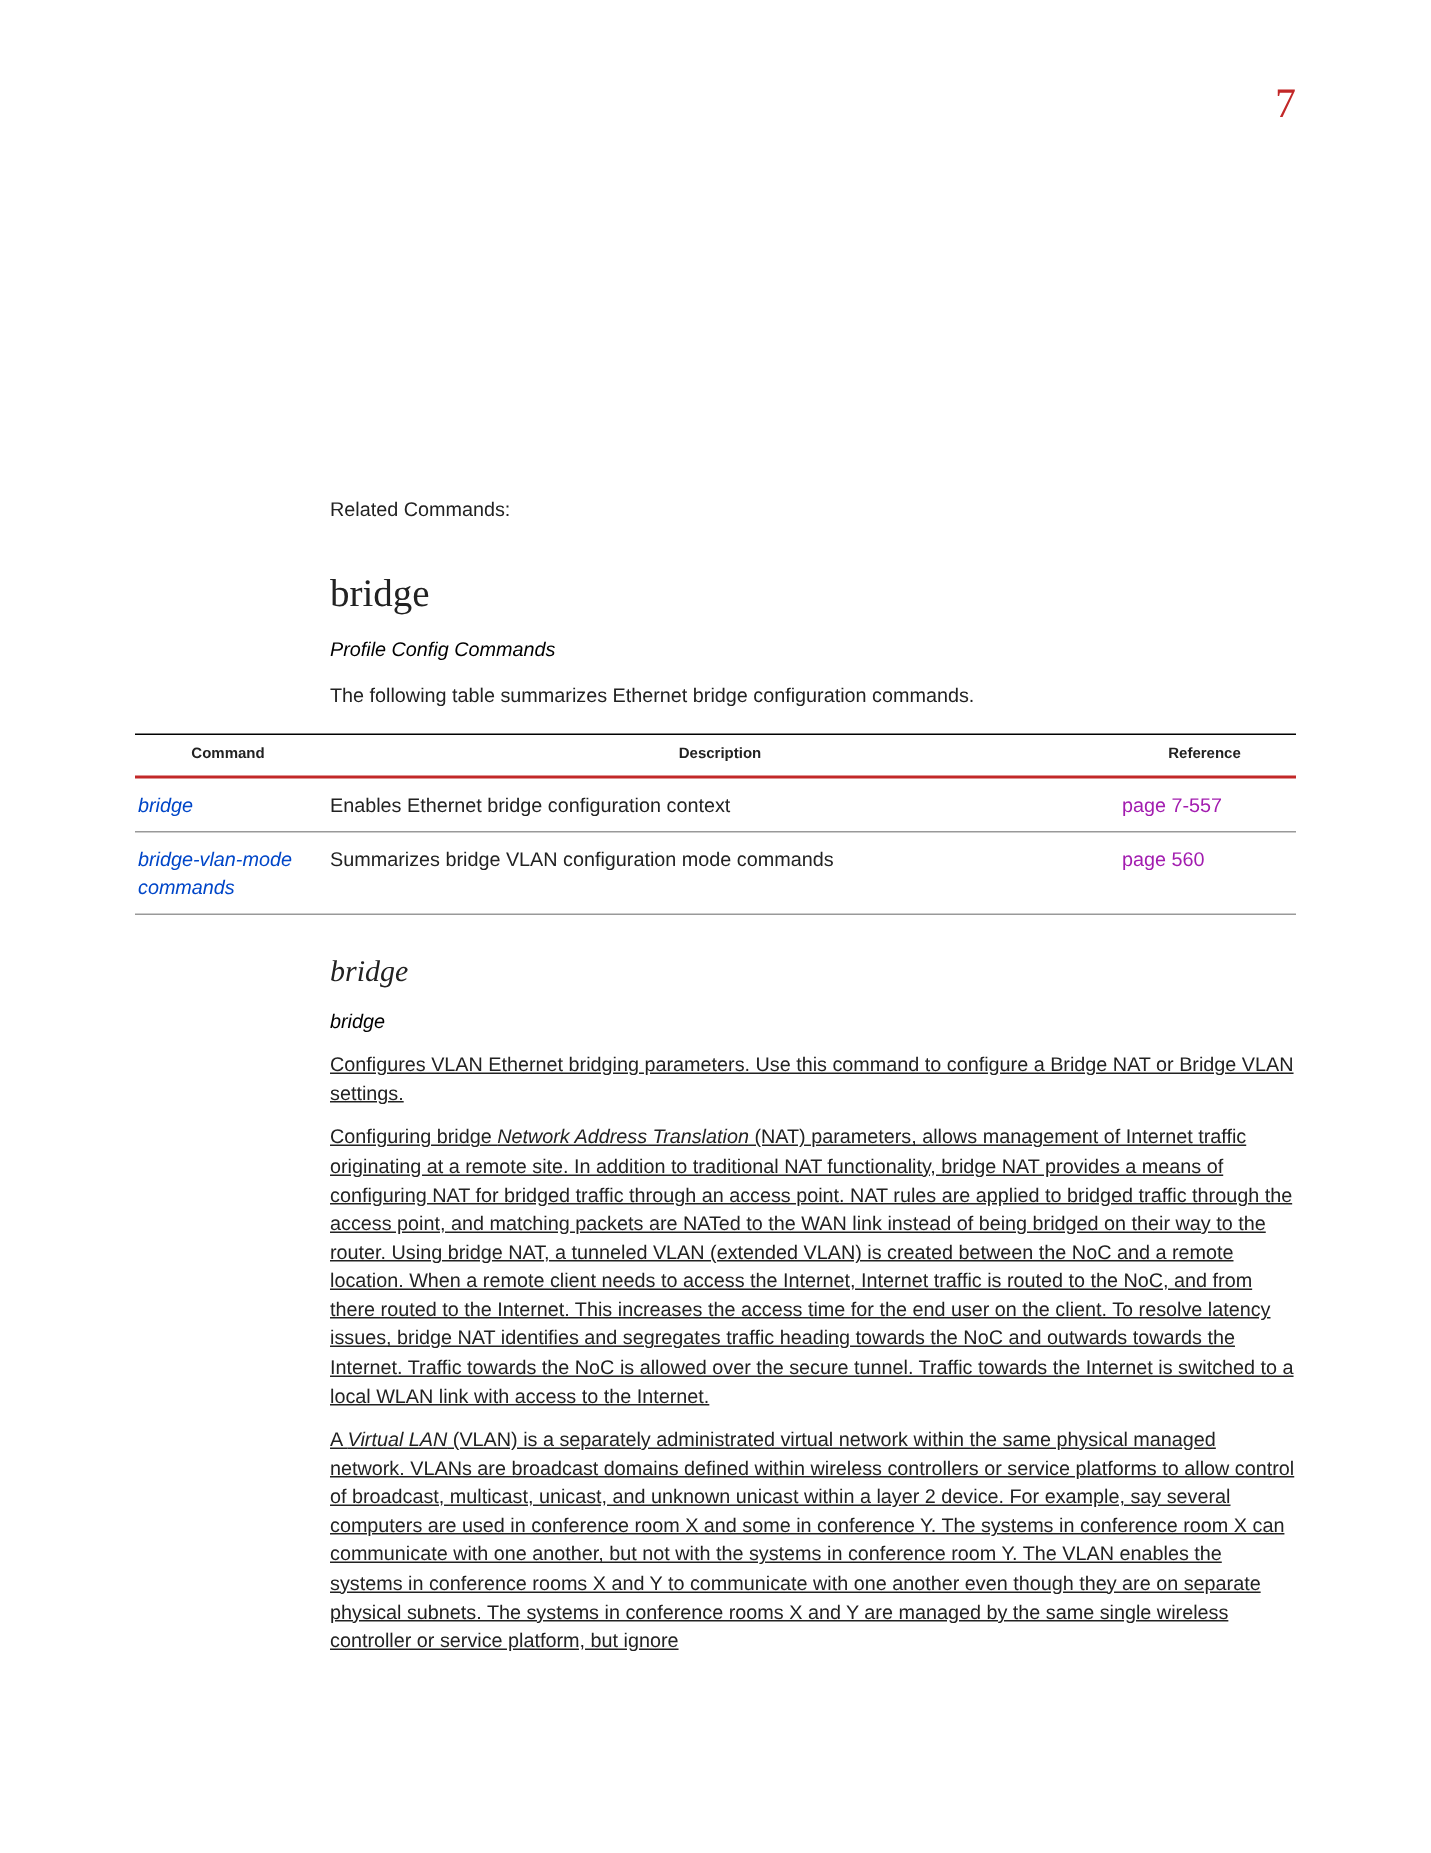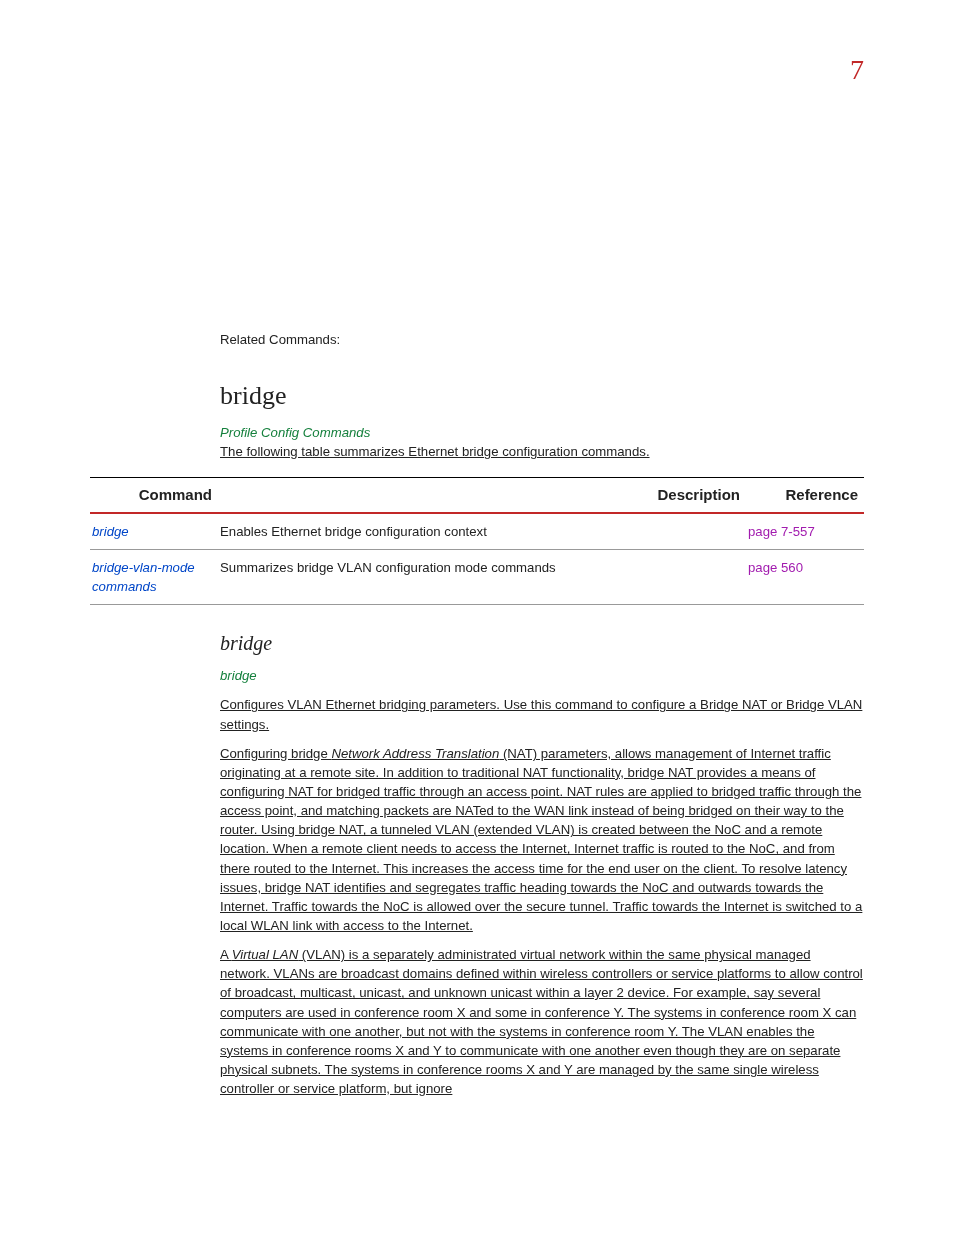--- a/index.html
+++ b/index.html
@@ -53,34 +53,33 @@
     font-style: italic;
     width: 130px;
   }
   h1.bridge-title {
     font-family: Georgia, "Times New Roman", serif;
     font-size: 26px;
     font-weight: 400;
     margin: 28px 0 8px 0;
   }
   .cmd-link {
-    color: #15803d;
+    color: #000000;
     font-style: italic;
   }
   .intro-line {
-    margin: 0 0 16px 0;
-    text-decoration: underline;
+    margin: 12px 0 16px 0;
   }
   table.summary {
     width: 100%;
     border-collapse: collapse;
   }
   table.summary thead th {
-    text-align: right;
-    font-size: 15px;
+    text-align: center;
+    font-size: 10px;
     font-weight: bold;
     padding: 6px 6px 6px 2px;
     border-top: 1px solid #000;
     border-bottom: 2px solid #c22828;
   }
   table.summary tbody td {
     padding: 8px 6px 8px 2px;
     vertical-align: top;
     border-bottom: 1px solid #999;
   }

